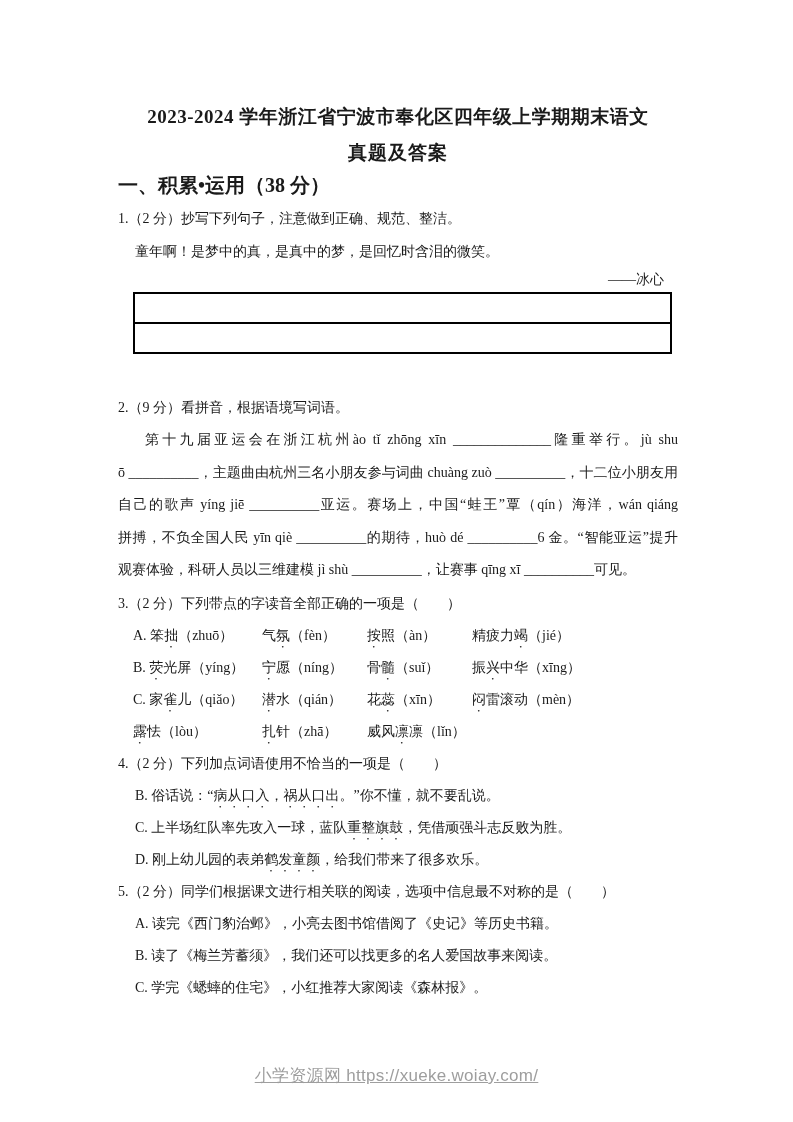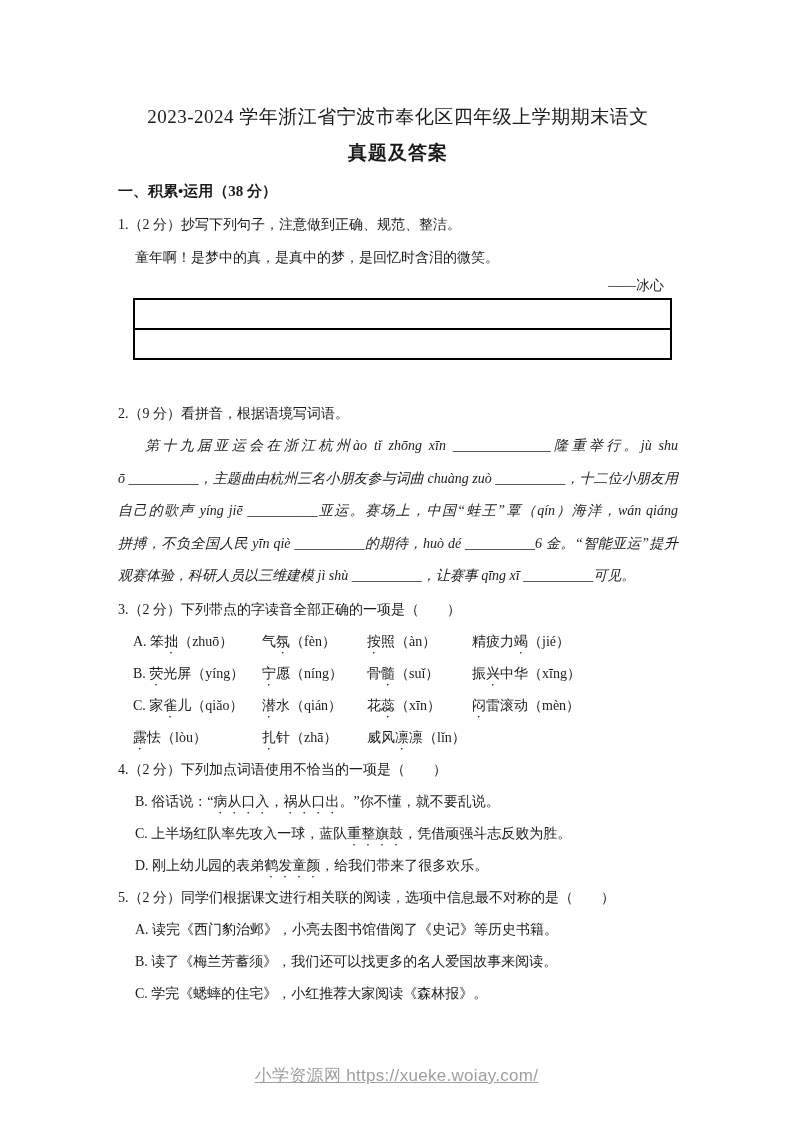--- a/index.html
+++ b/index.html
@@ -14,39 +14,38 @@
   }
   .doc {
     position: absolute;
     left: 118px;
     top: 0;
     width: 560px;
     padding-top: 100px;
   }
   .title-line1 {
     font-size: 19px;
-    font-weight: normal;
+    font-weight: bold;
     line-height: 33px;
     letter-spacing: 0.5px;
     text-align: center;
     white-space: nowrap;
   }
   .title-line2 {
     font-size: 19px;
     font-weight: bold;
     line-height: 33px;
     letter-spacing: 1px;
     text-align: center;
     margin-top: 3px;
   }
   .section-heading {
-    font-size: 15px;
+    font-size: 20px;
     font-weight: bold;
     line-height: 33px;
-    margin-top: 6px;
   }
   .stem { font-size: 14px; line-height: 33px; }
   .q1-quote { font-size: 14px; line-height: 33px; padding-left: 17px; }
   .q1-attrib {
     font-size: 14px;
     line-height: 24px;
     text-align: right;
     padding-right: 14px;
   }
   .answer-box {
@@ -56,21 +55,20 @@
   }
   .answer-box .row { height: 28px; }
   .answer-box .row.first { border-bottom: 2px solid #000; }
   .q2-stem { margin-top: 37px; }
   .para-line {
     font-size: 14px;
     line-height: 32.5px;
     text-align: justify;
     text-align-last: justify;
     white-space: nowrap;
-    font-style: italic;
   }
   .para-line.indent { text-indent: 27px; }
   .para-line.last { text-align-last: left; }
   .q3-row {
     display: grid;
     grid-template-columns: 129px 105px 105px auto;
     padding-left: 15px;
     font-size: 14px;
     line-height: 32px;
   }

